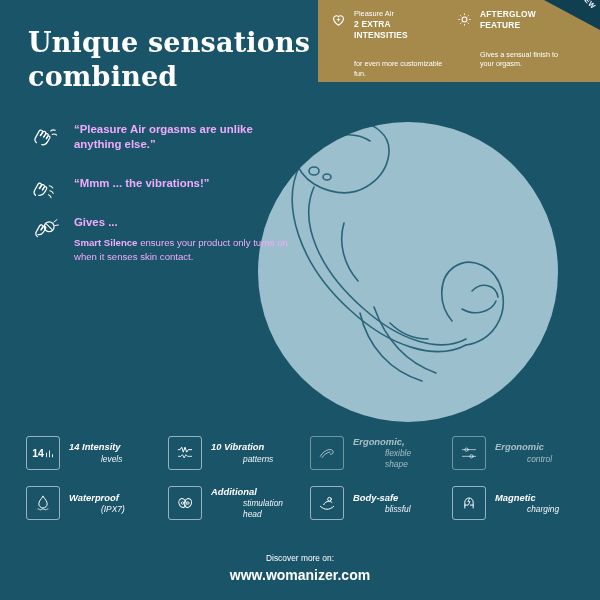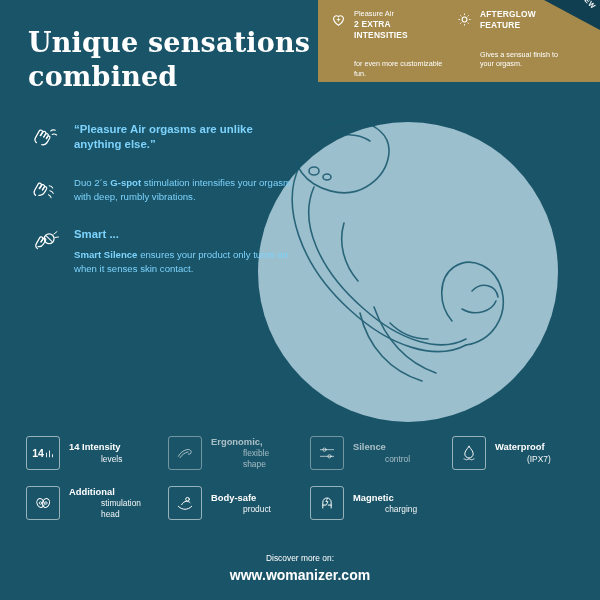--- a/index.html
+++ b/index.html
@@ -132,21 +132,21 @@
   .features {
     position: absolute;
     left: 28px;
     top: 122px;
     width: 268px;
   }
   .feature {
     position: relative;
     padding-left: 46px;
     margin-bottom: 24px;
-    color: #7dd3fc;
+    color: #f0abfc;
   }
   .feature .f-icon {
     position: absolute;
     left: 0;
     top: 0;
     width: 34px;
     height: 34px;
     color: #ffffff;
   }
   .feature .f-quote {
@@ -188,20 +188,21 @@
     display: flex;
     align-items: center;
     justify-content: center;
     color: #ffffff;
   }
   .spec-label {
     font-size: 9.4px;
     line-height: 1.3;
     color: #ffffff;
     font-weight: bold;
+    font-style: italic;
   }
   .spec-label .sub {
     display: block;
     font-weight: normal;
     font-size: 8.4px;
     opacity: .95;
     padding-left: 32px;
   }
   .spec.dim .spec-badge {
     border-color: rgba(255,255,255,.38);
@@ -314,71 +315,80 @@
 
     <div class="feature">
       <span class="f-icon">
         <svg viewBox="0 0 34 34" width="32" height="32" fill="none" stroke="#ffffff" stroke-width="1.3" stroke-linecap="round">
           <path d="M8 20.5c-1.5-1.4-1.9-3.5-.9-5.3l3.8-6.8c.6-1 1.9-1.2 2.7-.4.7.7.8 1.7.2 2.5l-1.9 2.7"></path>
           <path d="M12.4 13.4l2.1-3.4c.5-.9 1.6-1.1 2.4-.5.7.5.8 1.5.4 2.2l-1.9 3.1"></path>
           <path d="M15.4 14.8l1.7-2.7c.5-.8 1.5-1 2.2-.4.6.5.8 1.4.4 2.1l-2.3 3.9c-1.3 2.1-3.6 3.2-5.9 2.8"></path>
           <path d="M22.5 10.4c1.7 0 3.1 1 3.8 2.4M23.2 15.6c1.6.3 3 1.4 3.6 2.9M21.8 19.9c1.3.6 2.3 1.7 2.7 3.1" stroke-width="1.1"></path>
         </svg>
       </span>
-      <p class="f-body"><span>Duo 2´s </span><b>G-spot</b><span> stimulation intensifies your orgasm with deep, rumbly vibrations.</span></p>
+      <p class="f-quote">“Mmm ... the vibrations!”</p>
     </div>
 
     <div class="feature">
       <span class="f-icon">
         <svg viewBox="0 0 34 34" width="32" height="32" fill="none" stroke="#ffffff" stroke-width="1.3" stroke-linecap="round">
           <path d="M10 23c-1.6-1.3-2.1-3.5-1.1-5.3l3.6-6.4c.6-1 1.9-1.2 2.7-.5.7.6.8 1.7.3 2.4l-1.8 2.6"></path>
           <path d="M14 15.8l2-3.2c.5-.8 1.6-1 2.3-.4.6.5.8 1.4.4 2.1l-2.2 3.7c-1.3 2.1-3.6 3.2-5.9 2.8"></path>
           <circle cx="22.5" cy="12.5" r="5.2"></circle>
           <path d="M19.6 9.8l5.8 5.4" stroke-width="1.1"></path>
           <path d="M27.5 7.5l3.3-2.6M28.6 11.2l3.8-.6" stroke-width="1"></path>
         </svg>
       </span>
-      <p class="f-quote">Smart ...</p>
+      <p class="f-quote">Gives ...</p>
       <p class="f-body"><b>Smart Silence</b><span> ensures your product only turns on when it senses skin contact.</span></p>
     </div>
 
   </div>
 
   <div class="specs">
 
     <div class="spec">
       <span class="spec-badge">
         <span class="num">14</span>
         <svg viewBox="0 0 12 14" width="9" height="11" style="margin-left:1px" fill="none" stroke="#ffffff" stroke-width="1.2">
             <path d="M2 12V6M6 12V3M10 12V8"></path>
           </svg>
       </span>
       <span class="spec-label"><span>14 Intensity</span><span class="sub">levels</span></span>
     </div>
 
+    <div class="spec">
+      <span class="spec-badge">
+        <svg viewBox="0 0 24 24" width="20" height="20" fill="none" stroke="#ffffff" stroke-width="1.2" stroke-linecap="round">
+          <path d="M4 8h2l2-3 2 6 2-6 2 6 2-3h4"></path>
+          <path d="M4 16h3l2-2 2 4 2-4 2 2h5" stroke-width="1"></path>
+        </svg>
+      </span>
+      <span class="spec-label"><span>10 Vibration</span><span class="sub">patterns</span></span>
+    </div>
 
     <div class="spec dim">
       <span class="spec-badge">
         <svg viewBox="0 0 24 24" width="20" height="20" fill="none" stroke="currentColor" stroke-width="1.2" stroke-linecap="round">
           <path d="M4 16c2-4 6-7 10-8 3-.7 5 .6 5.4 2.4.4 2-1.4 3.4-3.4 3"></path>
           <path d="M6 17.5c2.4-3.6 6-6 9.6-6.8"></path>
         </svg>
       </span>
       <span class="spec-label"><span>Ergonomic,</span><span class="sub">flexible shape</span></span>
     </div>
 
     <div class="spec dim">
       <span class="spec-badge">
         <svg viewBox="0 0 24 24" width="20" height="20" fill="none" stroke="currentColor" stroke-width="1.2" stroke-linecap="round">
           <path d="M4 8h16M4 16h16"></path>
           <circle cx="9" cy="8" r="2"></circle>
             <circle cx="15" cy="16" r="2"></circle>
         </svg>
       </span>
-      <span class="spec-label"><span>Silence</span><span class="sub">control</span></span>
+      <span class="spec-label"><span>Ergonomic</span><span class="sub">control</span></span>
     </div>
 
     <div class="spec">
       <span class="spec-badge">
         <svg viewBox="0 0 24 24" width="20" height="20" fill="none" stroke="#ffffff" stroke-width="1.2" stroke-linecap="round">
           <path d="M12 4c3 4 5 6.3 5 9a5 5 0 0 1-10 0c0-2.7 2-5 5-9z"></path>
           <path d="M6 19c1.5 0 1.5 1.2 3 1.2S10.5 19 12 19s1.5 1.2 3 1.2S16.5 19 18 19" stroke-width="1"></path>
         </svg>
       </span>
       <span class="spec-label"><span>Waterproof</span><span class="sub">(IPX7)</span></span>
@@ -397,21 +407,21 @@
     </div>
 
     <div class="spec">
       <span class="spec-badge">
         <svg viewBox="0 0 24 24" width="20" height="20" fill="none" stroke="#ffffff" stroke-width="1.2" stroke-linecap="round">
           <path d="M4 16c2.5 2.5 5.5 3.5 8 3.5s5.5-1 8-3.5"></path>
           <path d="M8 14c1.2-2.6 3.6-4 6-4 1.6 0 3 .5 4 1.4"></path>
           <circle cx="15" cy="7.5" r="2.2"></circle>
         </svg>
       </span>
-      <span class="spec-label"><span>Body-safe</span><span class="sub">product</span></span>
+      <span class="spec-label"><span>Body-safe</span><span class="sub">blissful</span></span>
     </div>
 
     <div class="spec">
       <span class="spec-badge">
         <svg viewBox="0 0 24 24" width="20" height="20" fill="none" stroke="#ffffff" stroke-width="1.2" stroke-linecap="round">
           <path d="M7 18v-7a5 5 0 0 1 10 0v7"></path>
           <path d="M7 14.5h3.5M13.5 14.5H17"></path>
           <path d="M12.6 6.5l-2 3.8h2.6l-1.8 3.6" stroke-width="1"></path>
         </svg>
       </span>

